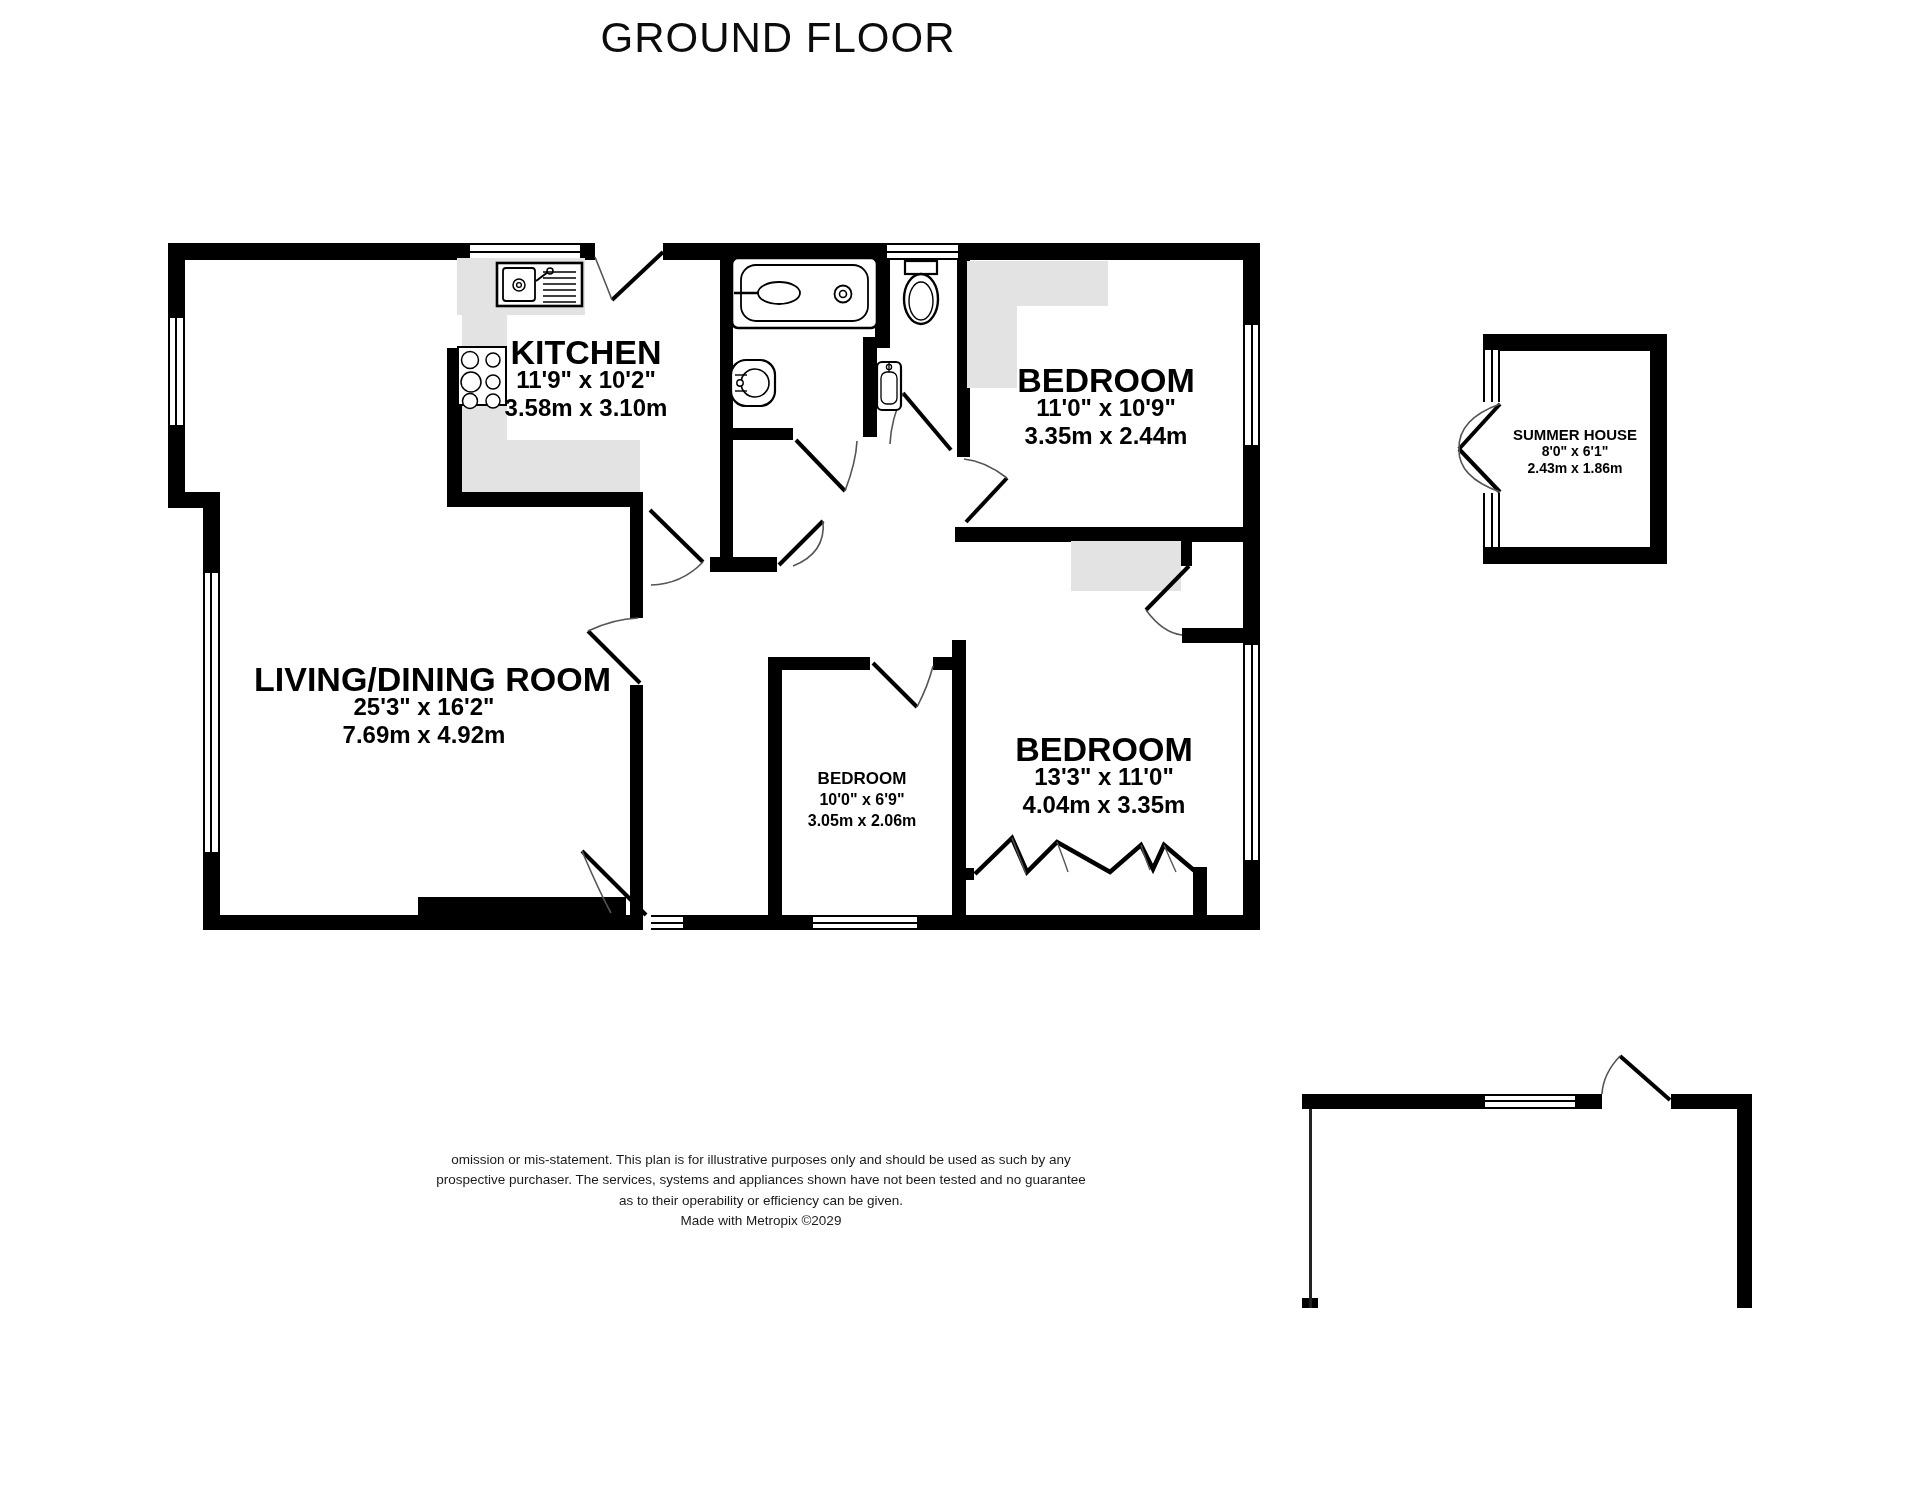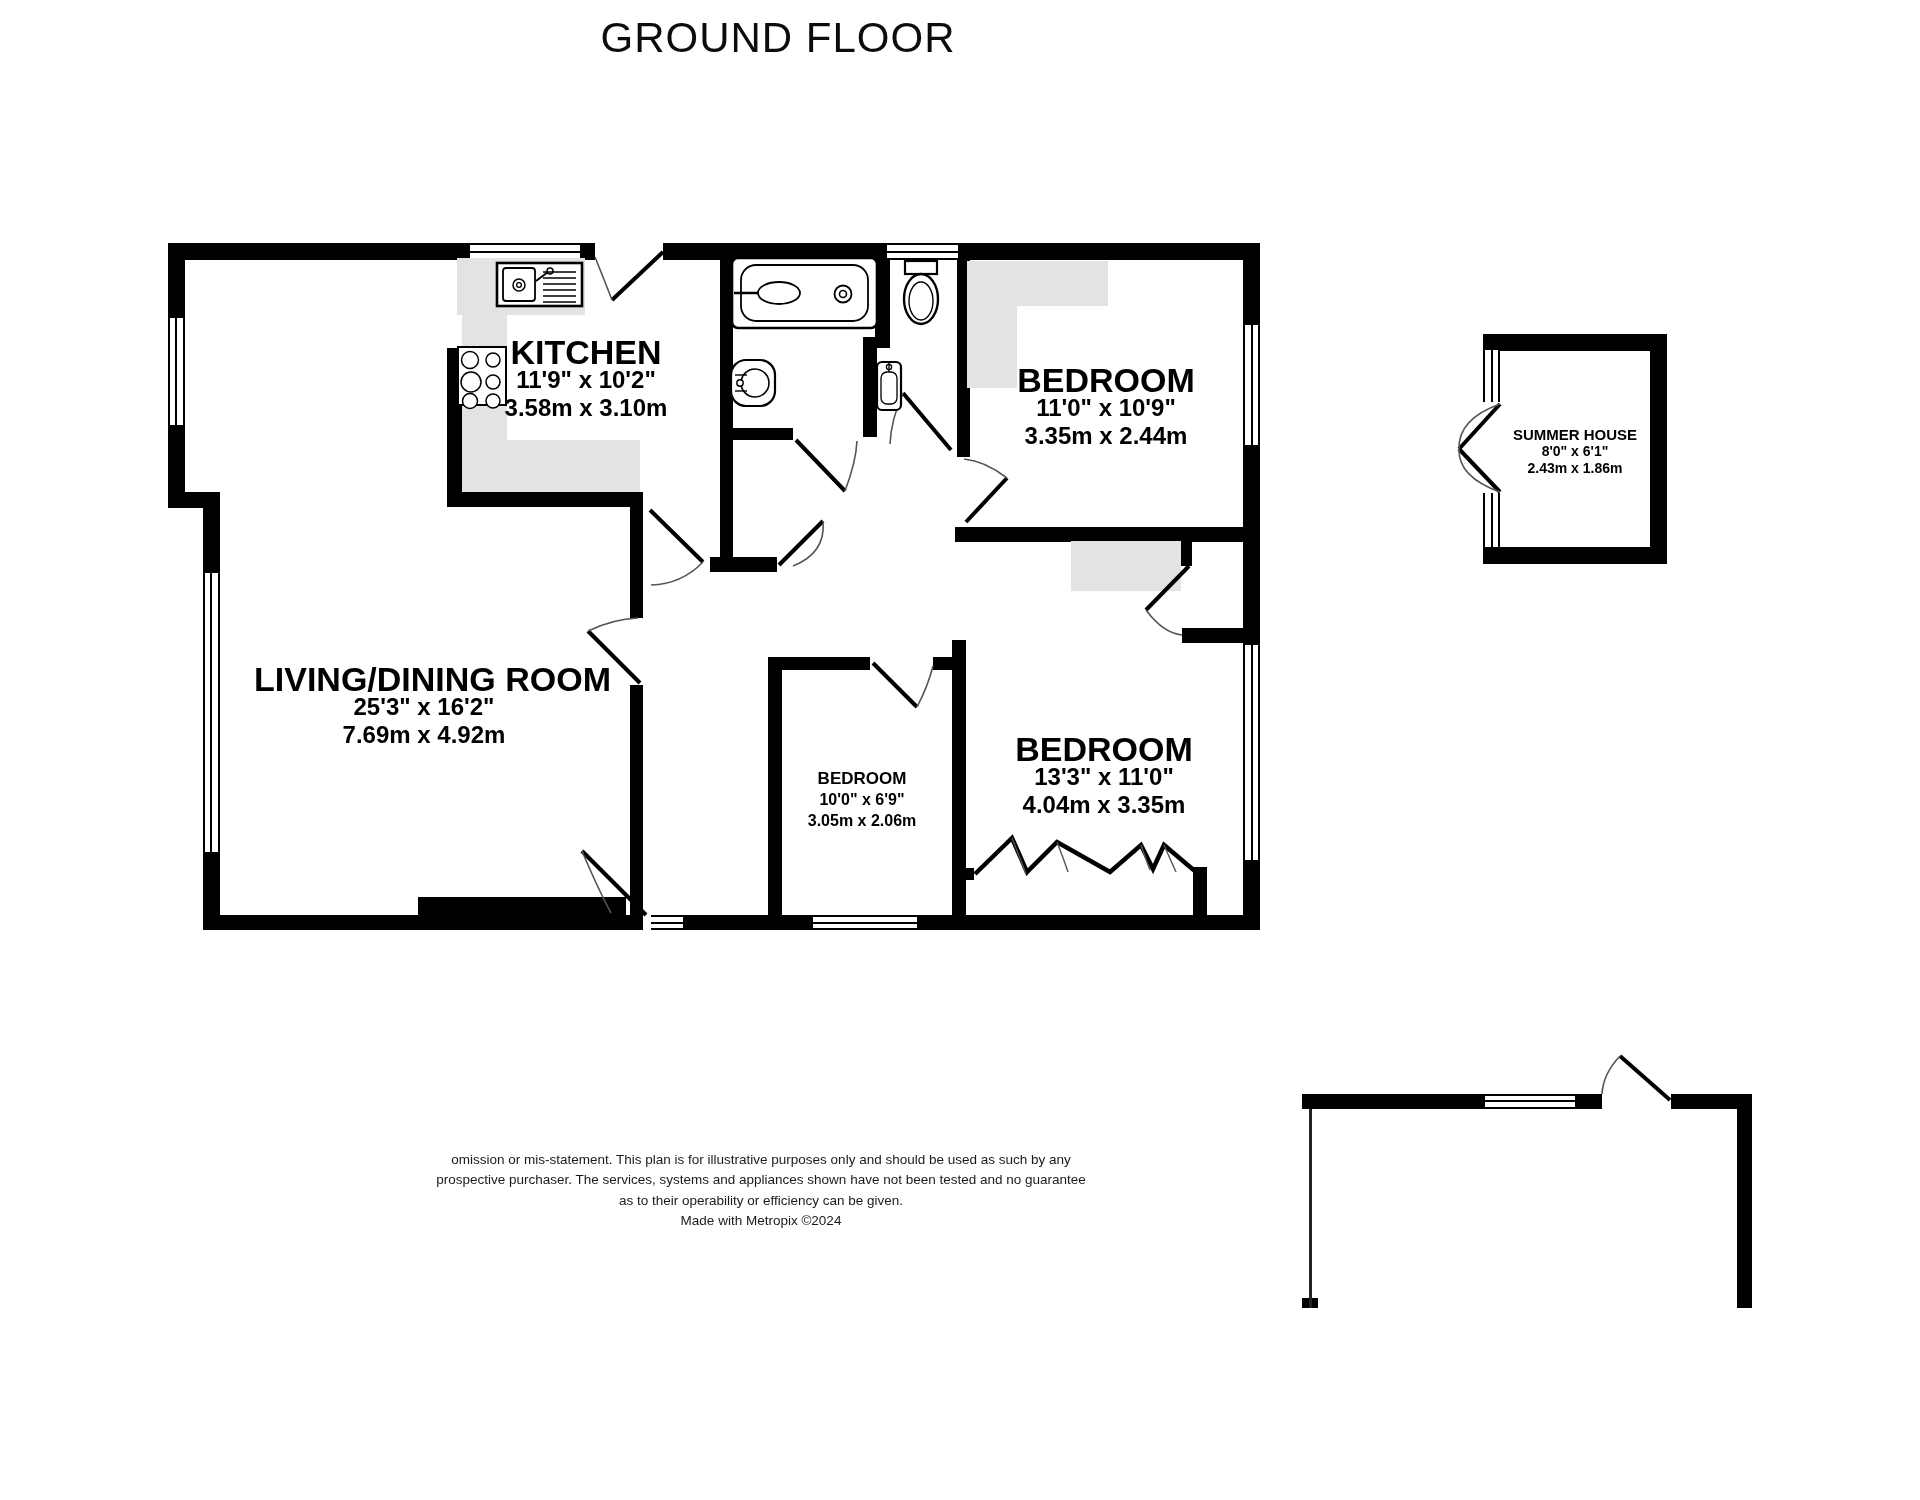--- a/index.html
+++ b/index.html
@@ -233,15 +233,15 @@
   <div class="label sm" style="left:1480px;top:426px;width:190px;">
     <div class="nm">SUMMER HOUSE</div>
     <div class="dim">8'0"  x 6'1"</div>
     <div class="dim">2.43m  x 1.86m</div>
   </div>
 
   <div class="disc">
     <div>omission or mis-statement. This plan is for illustrative purposes only and should be used as such by any</div>
     <div>prospective purchaser. The services, systems and appliances shown have not been tested and no guarantee</div>
     <div>as to their operability or efficiency can be given.</div>
-    <div>Made with Metropix ©2024</div>
+    <div>Made with Metropix ©2029</div>
   </div>
 </div>
 
 </body></html>

